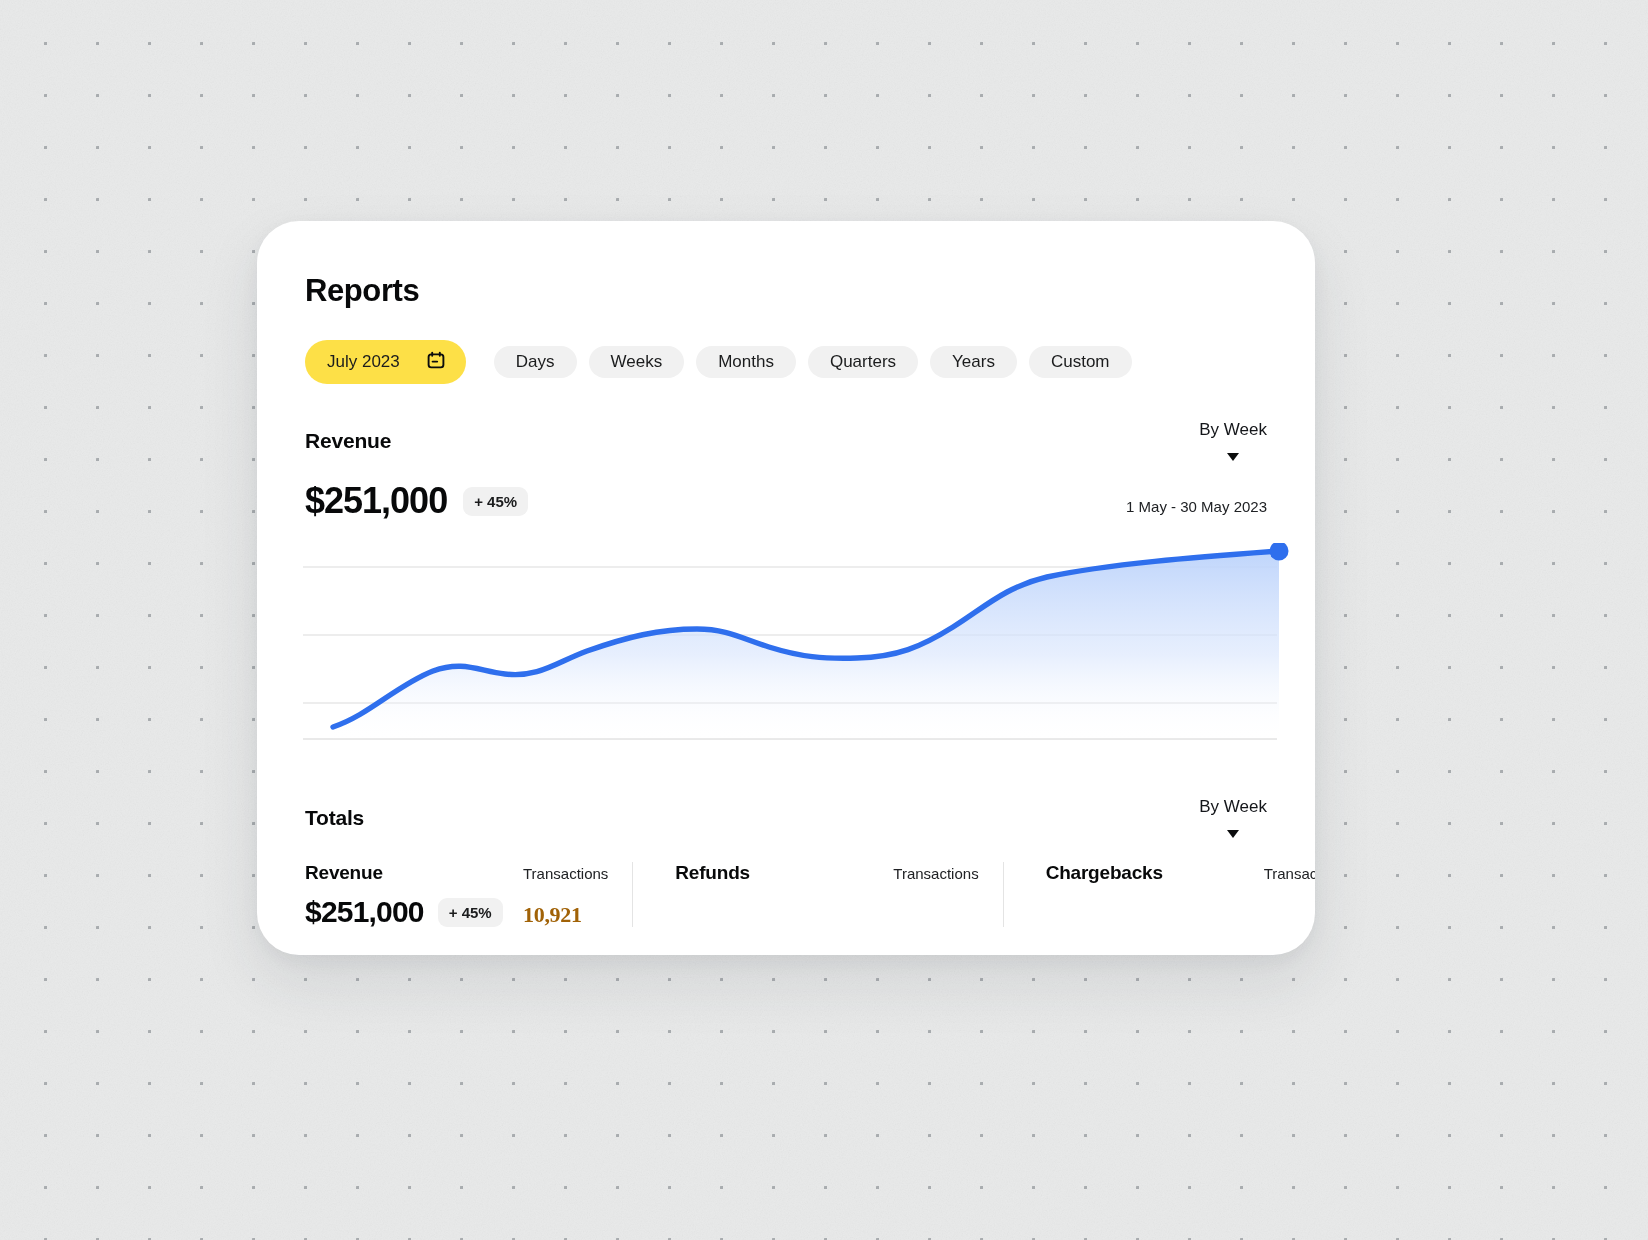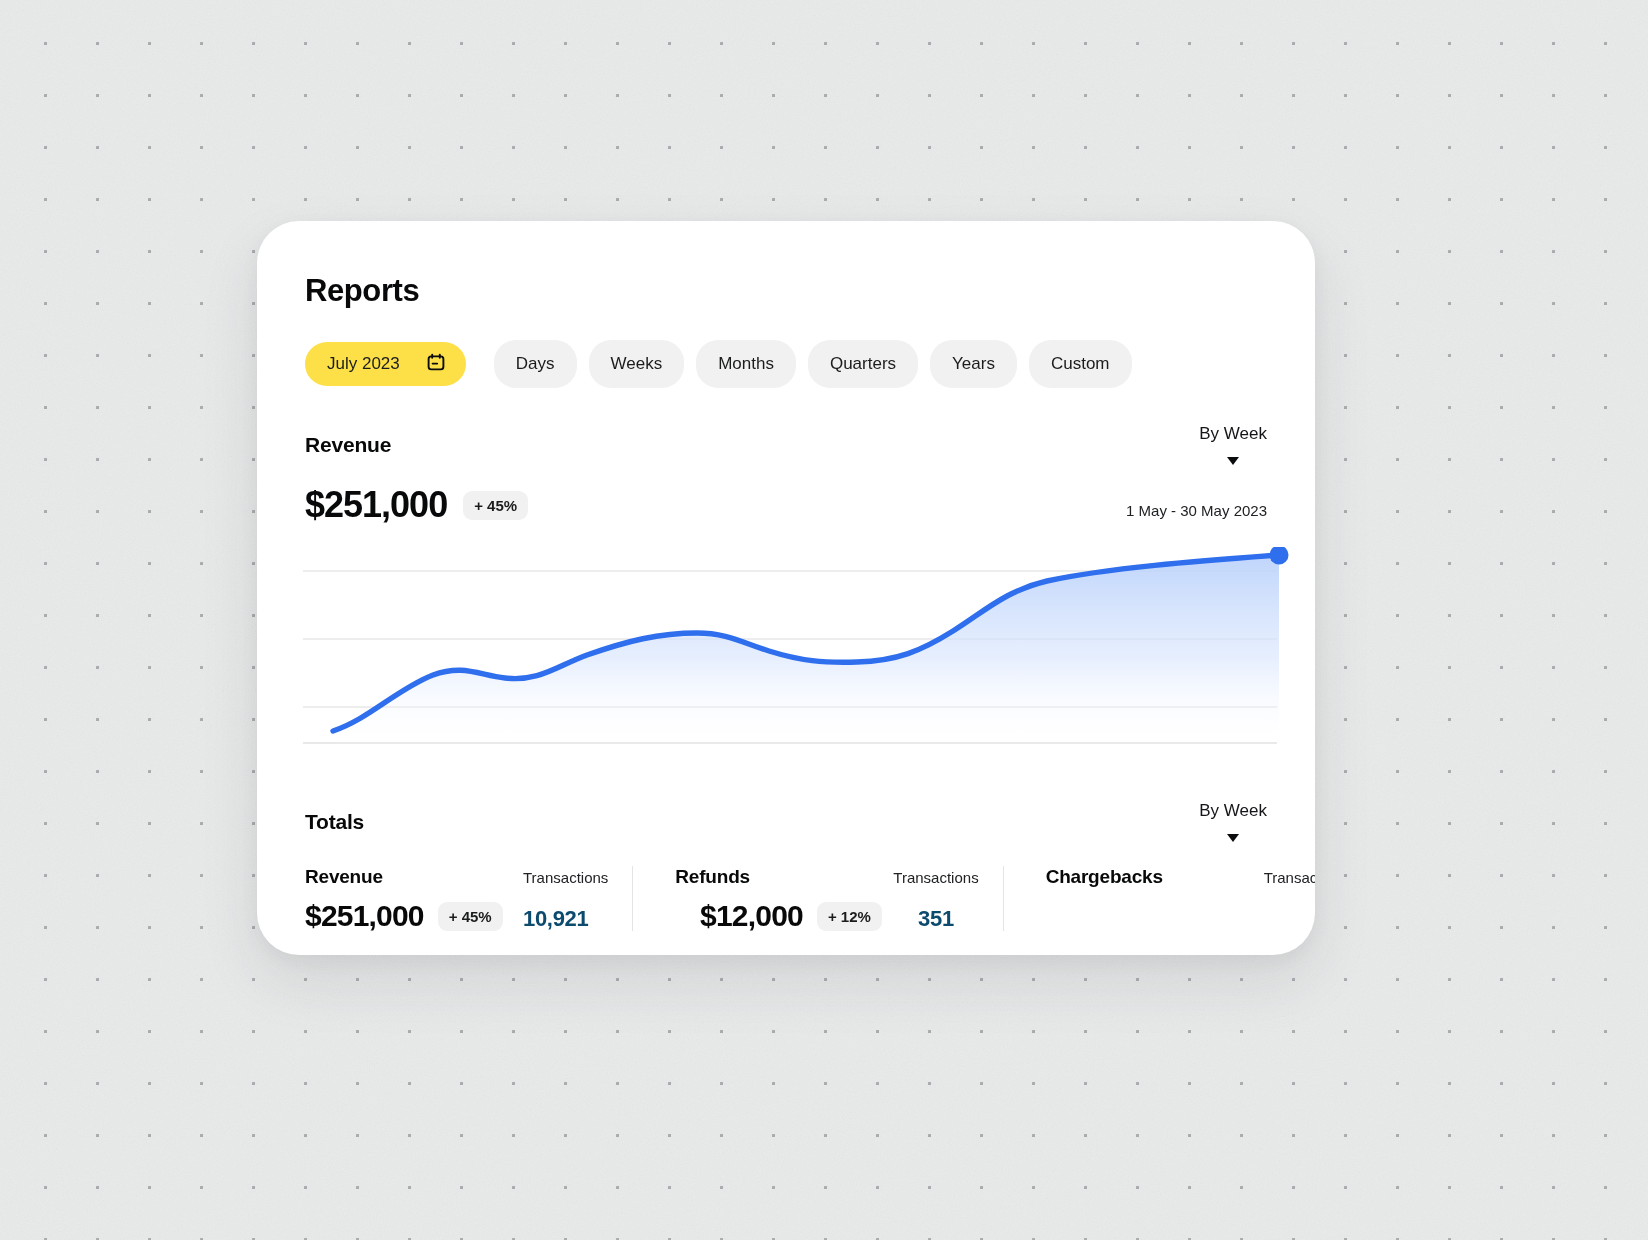--- a/index.html
+++ b/index.html
@@ -81,21 +81,21 @@
     font-size: 17px;
     color: #1b1c1d;
     white-space: nowrap;
   }
   .cal-icon { display: block; }
 
   .pill {
     background: #f1f1f1;
     border: none;
     border-radius: 22px;
-    height: 48px;
+    height: 32px;
     padding: 0 22px;
     font-family: inherit;
     font-size: 17px;
     color: #1b1c1d;
     cursor: pointer;
     white-space: nowrap;
   }
   .pill:first-of-type { margin-left: 16px; }
 
   
@@ -178,21 +178,20 @@
   }
   .total-col {
     flex: 1;
     display: flex;
     flex-direction: column;
     padding-right: 24px;
   }
   .total-col + .total-col {
     border-left: 1px solid #e4e4e4;
     padding-left: 42px;
-    align-items: center;
   }
   .total-labels,
   .total-values {
     display: flex;
     align-items: baseline;
   }
   .total-labels { margin-bottom: 13px; }
   .t-name {
     font-size: 19px;
     font-weight: 700;
@@ -214,22 +213,23 @@
     font-size: 30px;
     font-weight: 700;
     letter-spacing: -0.8px;
     color: #08090a;
     line-height: 1;
   }
   .t-count {
     font-size: 22px;
     font-weight: 700;
     letter-spacing: -0.3px;
-    color: #0c4a6e;
+    color: #a16207;
     line-height: 1;
+    font-family: Liberation Serif, serif;
   }
 </style>
 </head>
 <body>
 
 <div id="backdrop"></div>
 <svg id="grain" xmlns="http://www.w3.org/2000/svg" width="1648" height="1240">
   <filter id="noiseFilter">
     <feTurbulence type="fractalNoise" baseFrequency="0.85" numOctaves="3" stitchTiles="stitch"></feTurbulence>
     <feColorMatrix type="saturate" values="0"></feColorMatrix>
@@ -350,27 +350,20 @@
           </span>
           <span class="t-count">10,921</span>
         </div>
       </div>
 
       <div class="total-col">
         <div class="total-labels">
           <span class="t-name">Refunds</span>
           <span class="t-sub">Transactions</span>
         </div>
-        <div class="total-values">
-          <span class="t-amount-cell">
-            <span class="t-amount">$12,000</span>
-            <span class="badge">+ 12%</span>
-          </span>
-          <span class="t-count">351</span>
-        </div>
       </div>
 
       <div class="total-col">
         <div class="total-labels">
           <span class="t-name">Chargebacks</span>
           <span class="t-sub">Transactions</span>
         </div>
       </div>
 
     </div>

